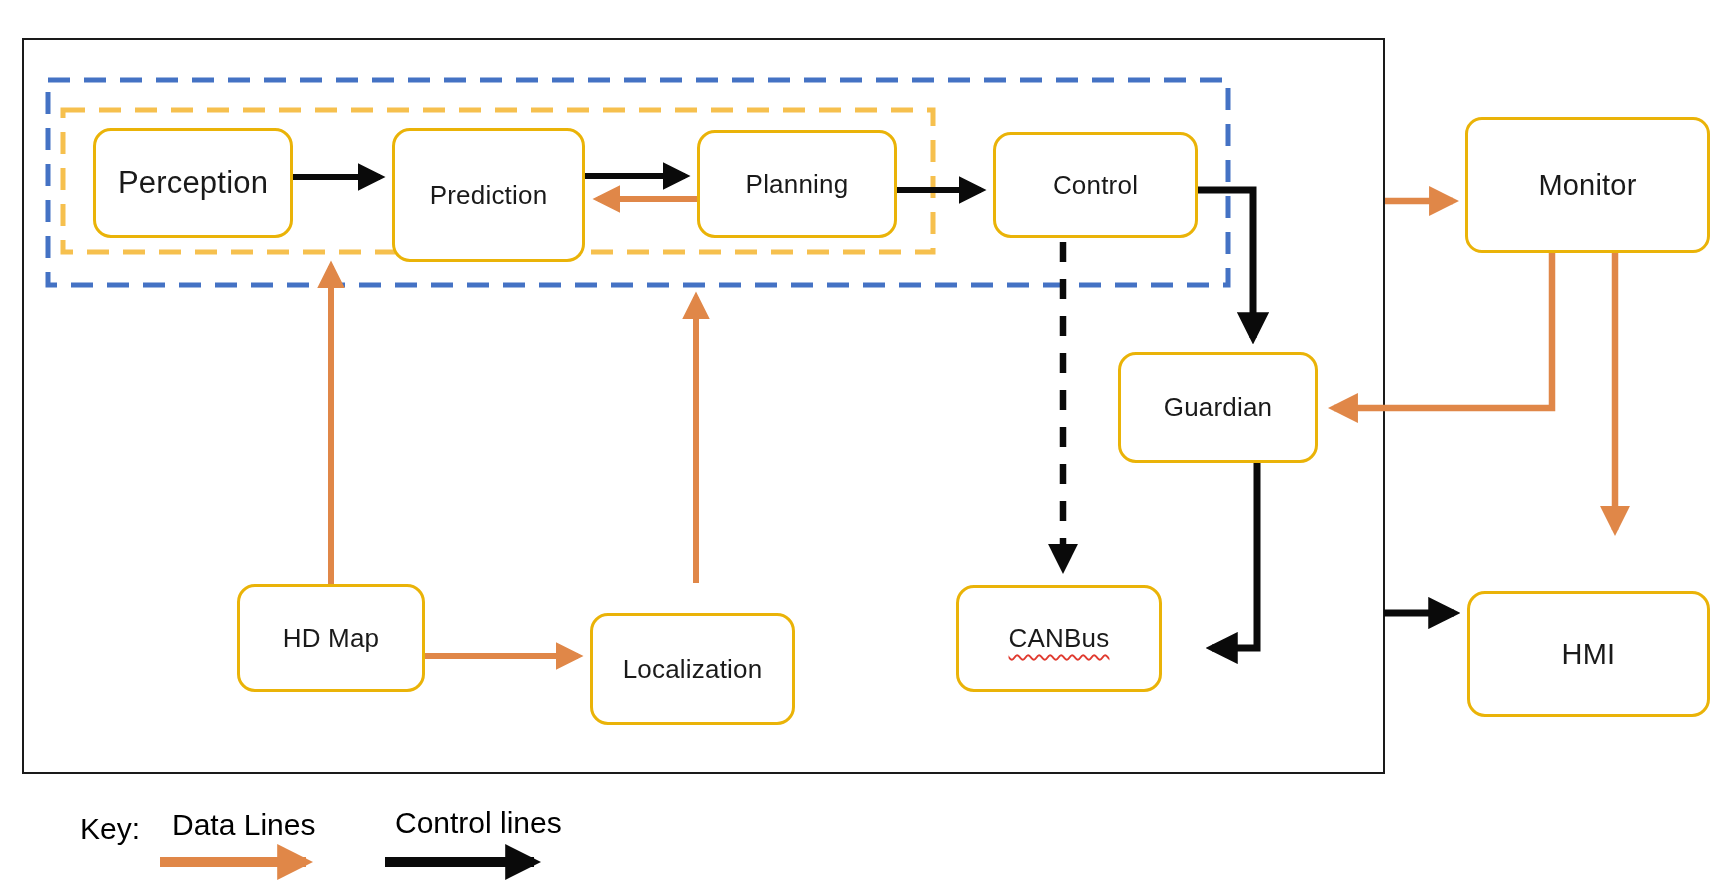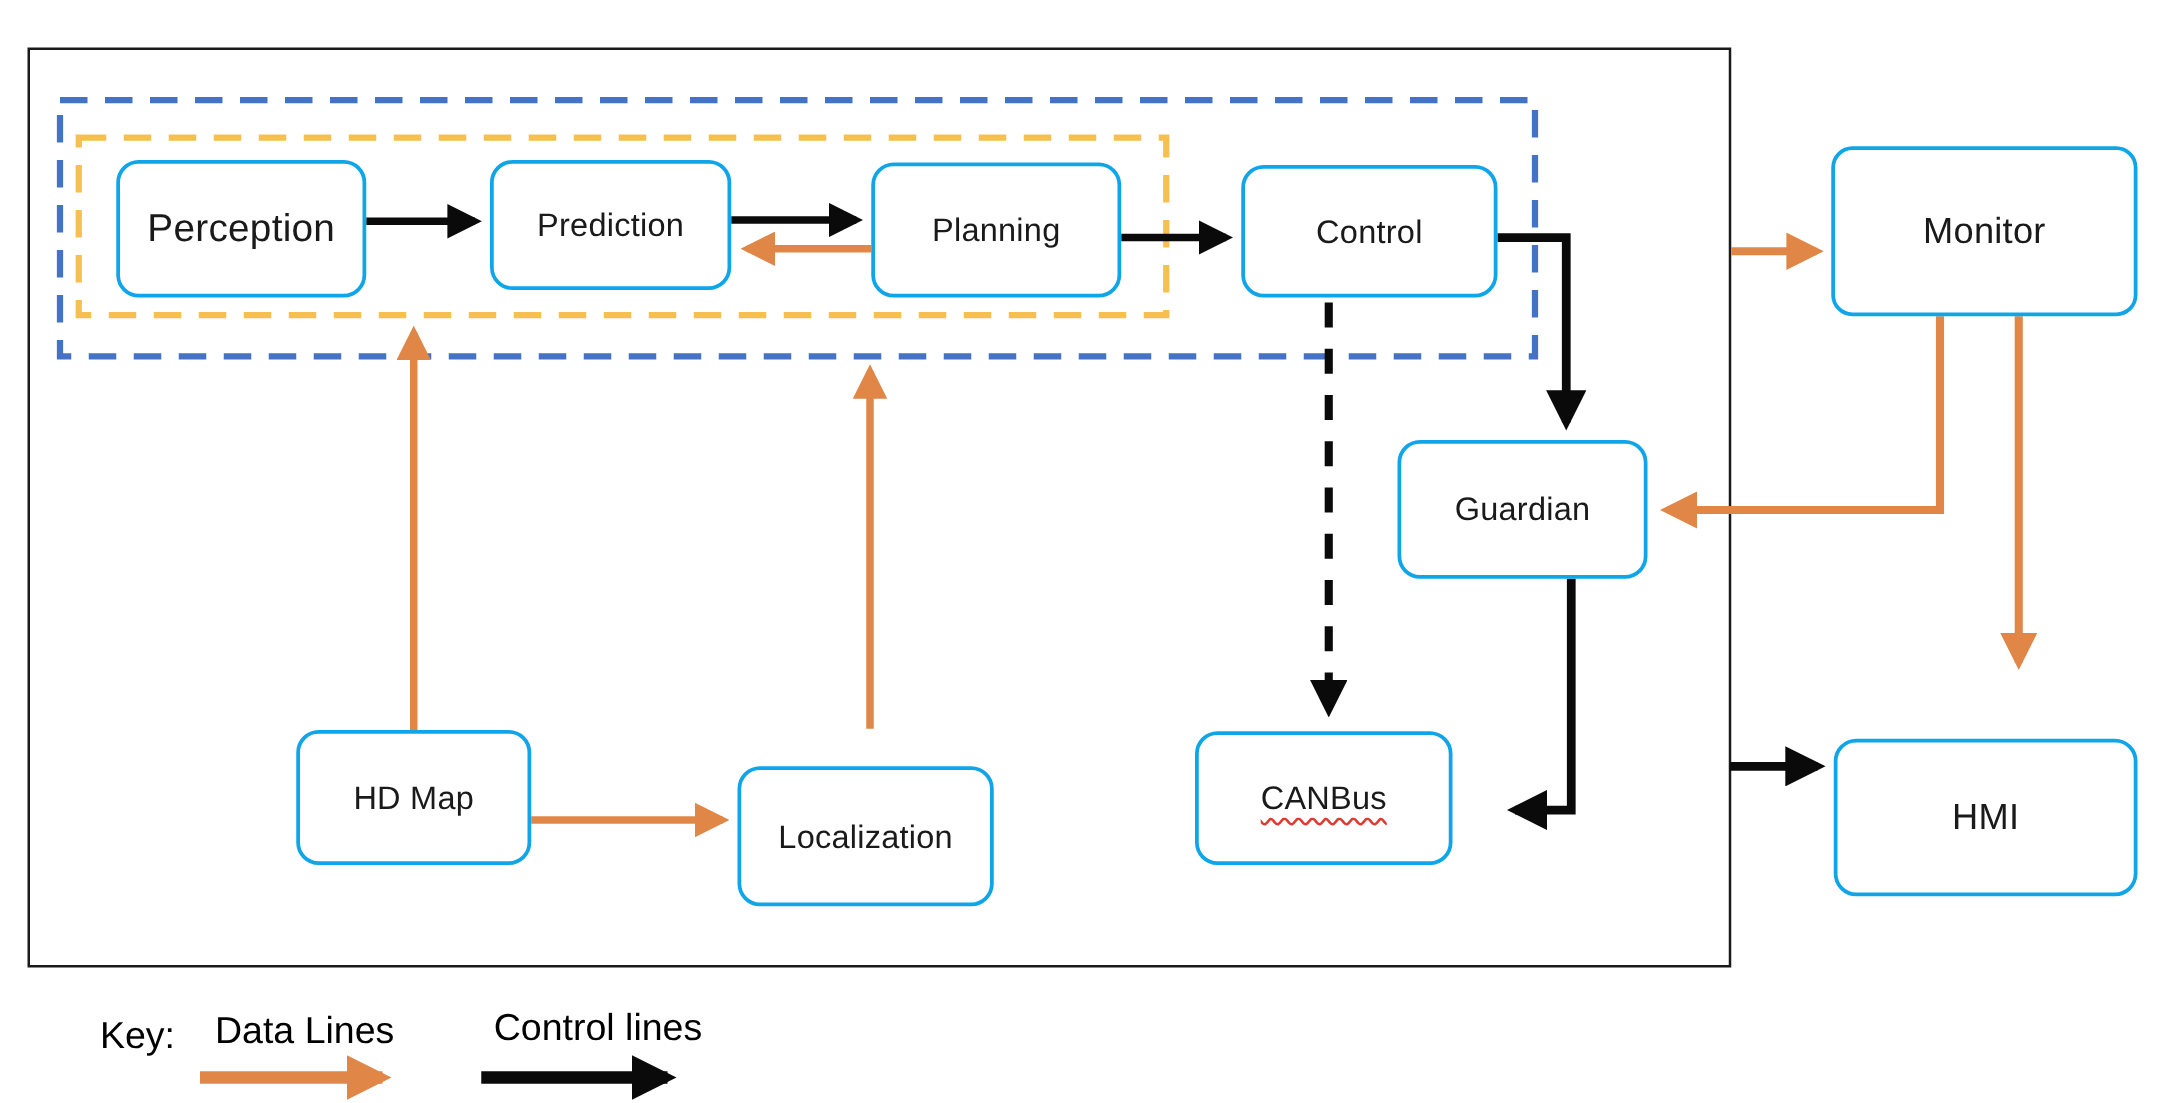--- a/index.html
+++ b/index.html
@@ -1,20 +1,20 @@
 <!DOCTYPE html>
 <html><head>
 <meta charset="utf-8">
 <style>
   html,body{margin:0;padding:0;background:#ffffff;}
   body{width:1732px;height:882px;position:relative;font-family:"Liberation Sans",sans-serif;color:#111;}
   .canvas{position:absolute;left:0;top:0;width:1732px;height:882px;}
   .outer-frame{position:absolute;left:22px;top:38px;width:1359px;height:732px;border:2.5px solid #1a1a1a;background:transparent;}
   svg.wires{position:absolute;left:0;top:0;width:1732px;height:882px;overflow:visible;}
-  .node{position:absolute;background:#ffffff;border:3px solid #0ea5e9;border-radius:18px;
+  .node{position:absolute;background:#ffffff;border:3px solid #eab308;border-radius:18px;
         display:flex;align-items:center;justify-content:center;
         font-size:26px;letter-spacing:0.2px;color:#1a1a1a;box-sizing:border-box;}
   .node.big{font-size:31px;}
   .node.side{font-size:29px;}
   .misspelled{text-decoration:underline wavy #e03a2f;text-decoration-thickness:1.5px;text-underline-offset:7px;}
   .key-label{position:absolute;font-size:30px;color:#000000;}
 </style>
 </head>
 <body>
 
@@ -56,21 +56,21 @@
     <line x1="1385" y1="201" x2="1453" y2="201" stroke-width="6.5" marker-end="url(#ah-orange)" stroke="#E08748"></line>
     <path d="M1552,253 V408 H1334" fill="none" stroke-width="6.5" marker-end="url(#ah-orange)" stroke="#E08748"></path>
     <line x1="1615" y1="253" x2="1615" y2="530" stroke-width="6.5" marker-end="url(#ah-orange)" stroke="#E08748"></line>
 
     <line x1="160" y1="862" x2="306" y2="862" stroke-width="10" marker-end="url(#ah-orange-big)" stroke="#E08748"></line>
     <line x1="385" y1="862" x2="534" y2="862" stroke-width="10" marker-end="url(#ah-black-big)" stroke="#0a0a0a"></line>
   </svg>
 
   <div class="node big" style="left:93px;top:128px;width:200px;height:110px;">Perception</div>
 
-  <div class="node" style="left:392px;top:128px;width:193px;height:104px;">Prediction</div>
+  <div class="node" style="left:392px;top:128px;width:193px;height:134px;">Prediction</div>
 
   <div class="node" style="left:697px;top:130px;width:200px;height:108px;">Planning</div>
 
   <div class="node" style="left:1118px;top:352px;width:200px;height:111px;">Guardian</div>
 
   <div class="node" style="left:993px;top:132px;width:205px;height:106px;">Control</div>
 
   <div class="node" style="left:956px;top:585px;width:206px;height:107px;">
     <span class="misspelled">CANBus</span>
   </div>

